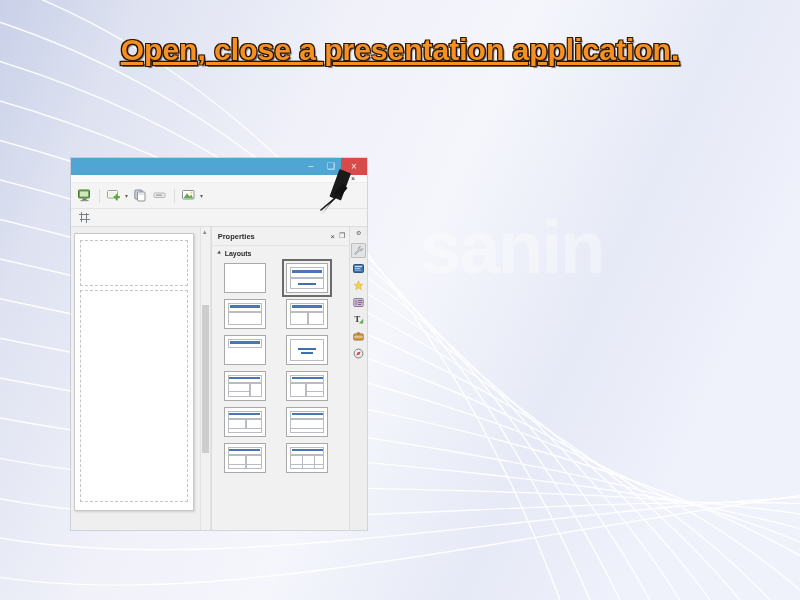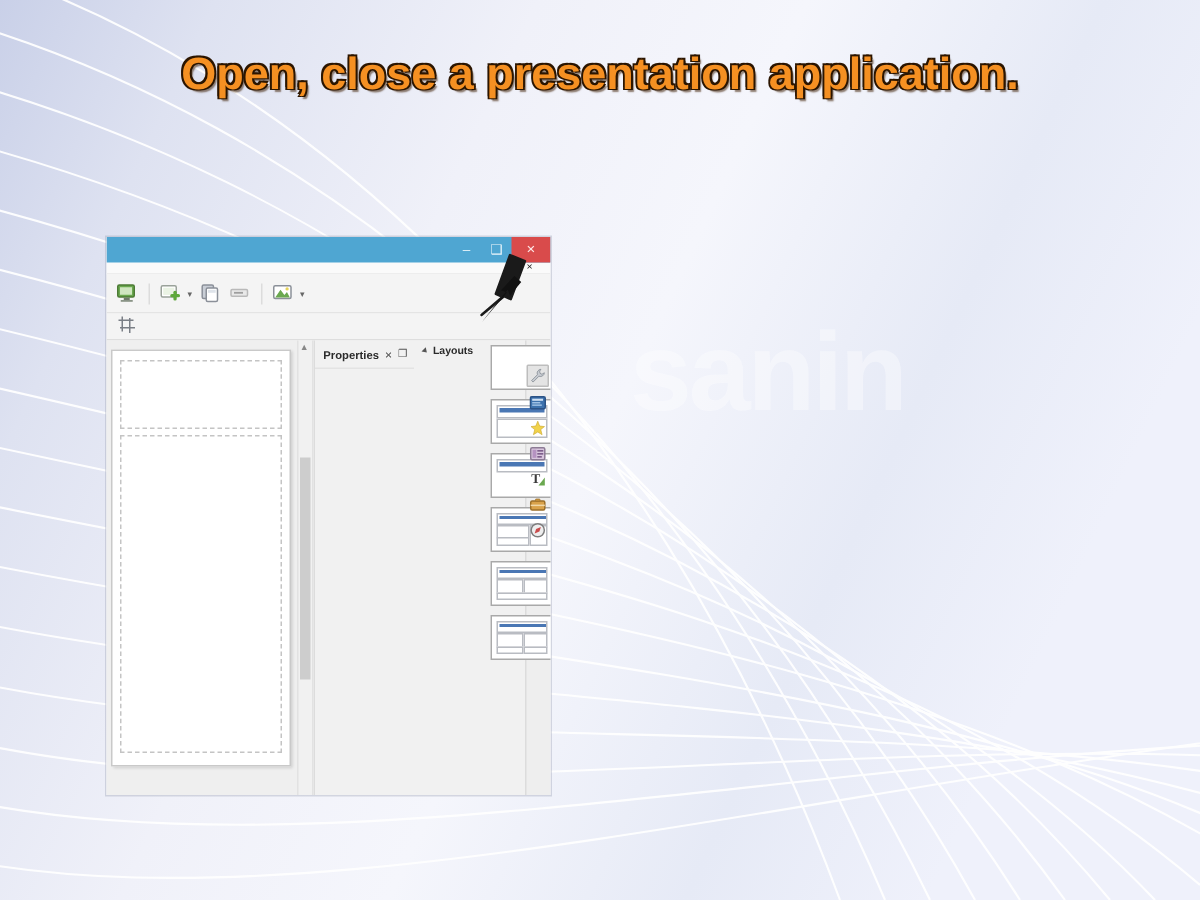--- a/index.html
+++ b/index.html
@@ -23,21 +23,21 @@
   .title-block{
     position:absolute;left:20px;top:28px;width:760px;text-align:center;
     font-size:30px;font-weight:bold;line-height:1.45;
     color:#f59022;
     text-shadow:
       -1.2px -1.2px 0 #2b1500, 1.2px -1.2px 0 #2b1500,
       -1.2px 1.2px 0 #2b1500, 1.2px 1.2px 0 #2b1500,
       2px 2px 1px rgba(60,30,0,.55);
     white-space:nowrap;
   }
-  .title-line{display:block;}
+  .title-line{display:block;text-decoration:underline;}
 
   
   .shot{
     position:absolute;left:71px;top:158px;width:296px;height:372px;
     background:#ffffff;overflow:hidden;
     box-shadow:0 0 0 1px rgba(150,155,175,.35);
   }
   .titlebar{
     height:17px;background:#4fa6d2;display:flex;align-items:center;
     justify-content:flex-end;position:relative;
@@ -77,21 +77,21 @@
     width:9px;background:#f1f1f1;border-left:1px solid #e2e2e2;
     border-right:1px solid #e2e2e2;position:relative;
   }
   .vthumb{
     position:absolute;left:1px;top:78px;width:7px;height:148px;background:#cdcdcd;
   }
   .vtop-ico{position:absolute;top:2px;left:1px;font-size:6px;color:#888;}
 
   .props{
     width:140px;background:#f1f1f1;border-left:1px solid #dcdcdc;
-    display:flex;flex-direction:row;
+    display:flex;flex-direction:column;
   }
   .props-head{
     height:18px;display:flex;align-items:center;padding:0 4px 0 6px;gap:4px;
     border-bottom:1px solid #e3e3e3;
   }
   .props-title{font-size:7.5px;font-weight:bold;color:#2b2b2b;flex:1;}
   .props-x{font-size:8px;color:#444;}
   .props-opt{font-size:7px;color:#555;}
   .sect-head{
     height:14px;display:flex;align-items:center;gap:4px;padding-left:6px;

